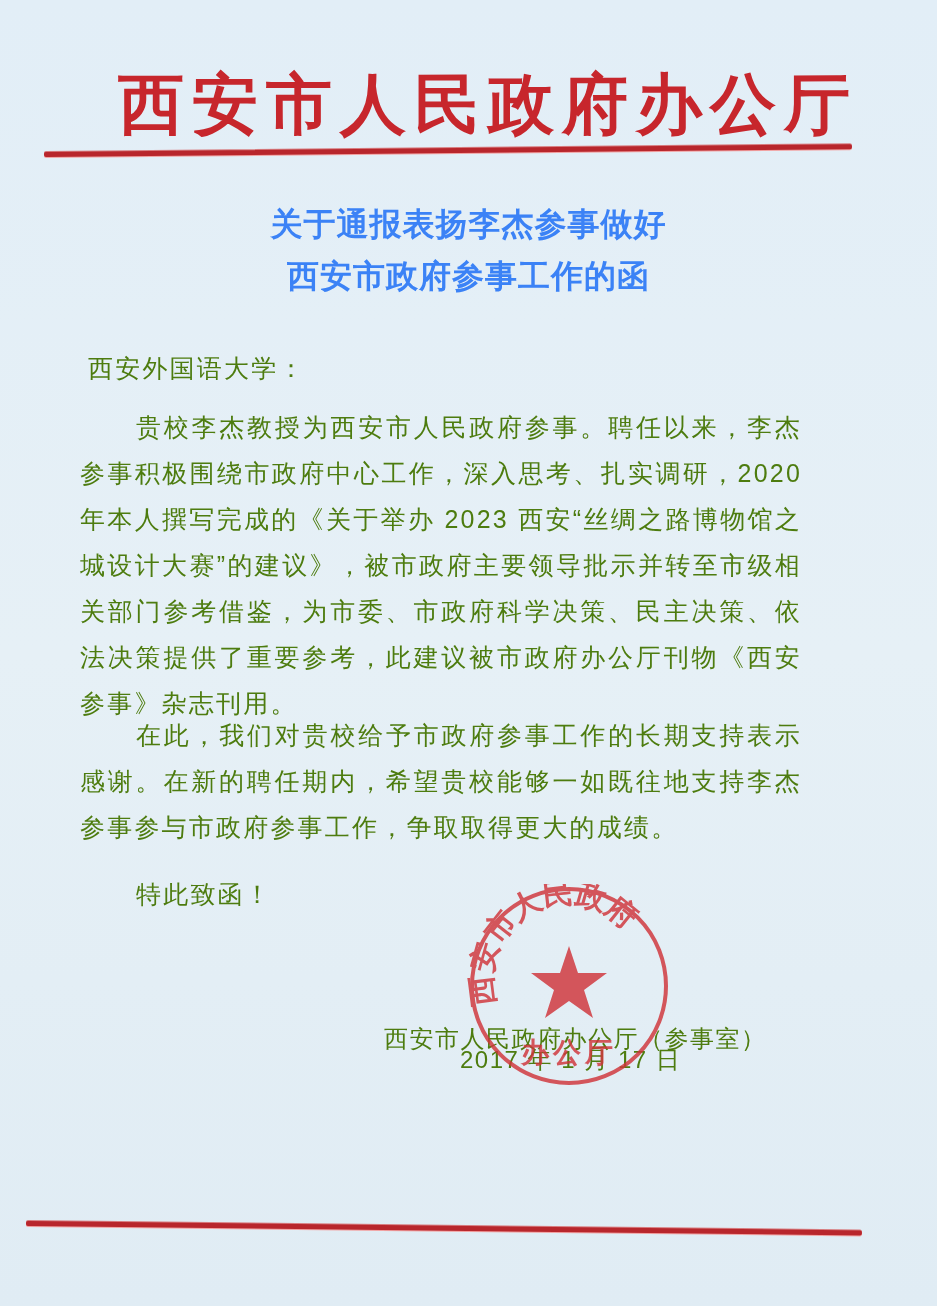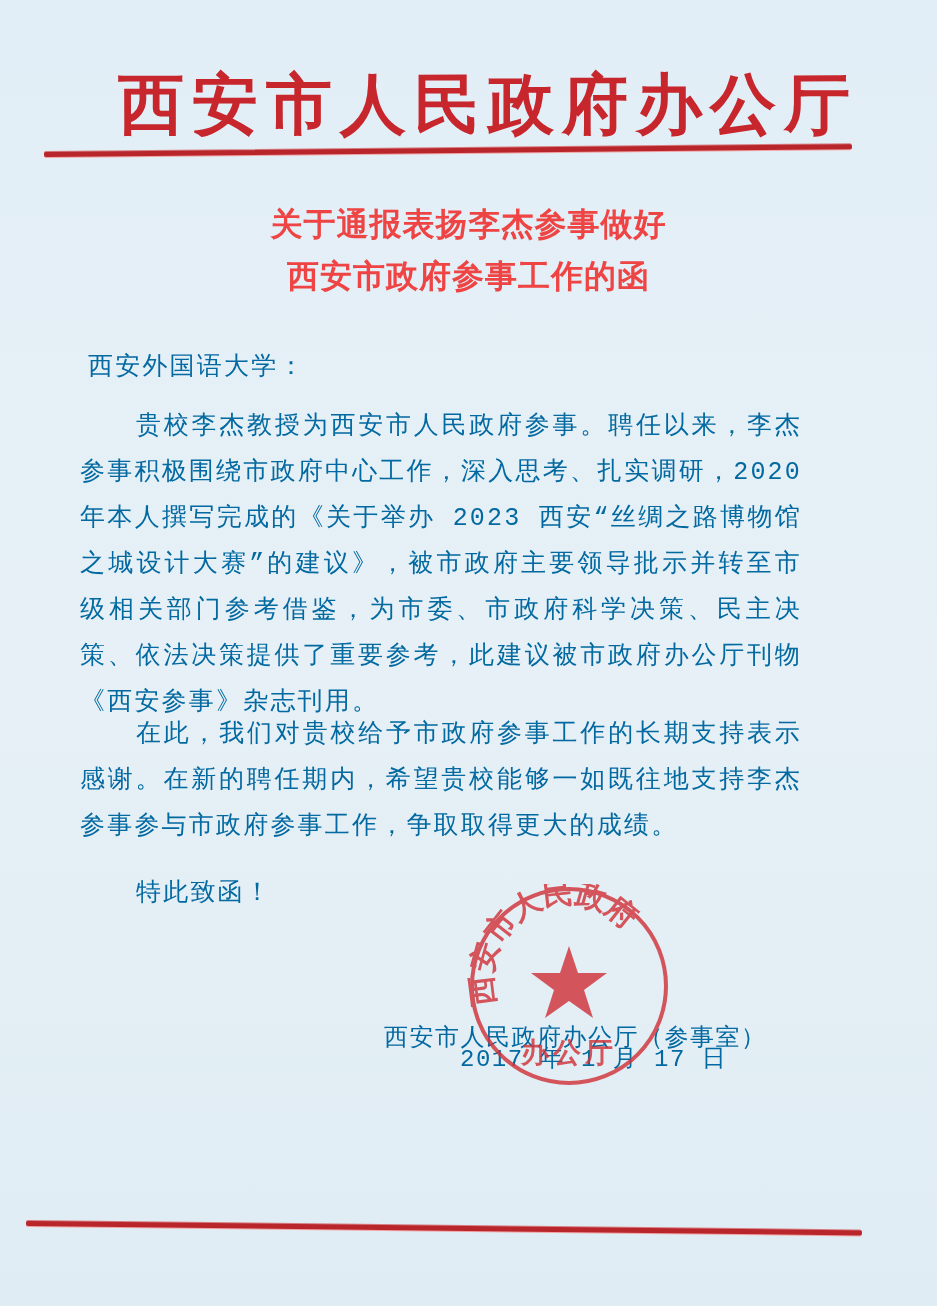--- a/index.html
+++ b/index.html
@@ -20,28 +20,28 @@
     .red-rule {
       position: absolute; height: 5px; background: #b8262c;
       box-shadow: 0 1px 0 #f2a3a3, 0 -1px 0 #d77d80;
       border-radius: 2px;
     }
     .rule-top { left: 44px; top: 152px; width: 808px; transform: rotate(-0.55deg); transform-origin: left center; }
     .rule-bottom2 { left: 26px; top: 1221px; width: 836px; transform: rotate(0.65deg); transform-origin: left center; }
     .doc-title {
       position: absolute; left: 0; width: 937px; text-align: center;
       font-family: "DejaVu Serif", "Liberation Serif", serif;
-      font-weight: 700; font-size: 32px; color: #ef4444; line-height: 56px;
+      font-weight: 700; font-size: 32px; color: #3b82f6; line-height: 56px;
       letter-spacing: 1px;
     }
     .title-1 { top: 196px; }
     .title-2 { top: 248px; text-align: center; }
     .body-text {
-      font-family: Liberation Mono, monospace;
-      font-size: 25px; color: #0369a1; letter-spacing: 2.2px;
+      font-family: Liberation Sans, sans-serif;
+      font-size: 25px; color: #4d7c0f; letter-spacing: 2.2px;
     }
     .salutation { position: absolute; left: 88px; top: 348px; line-height: 40px; }
     .para {
       position: absolute; left: 80px; width: 722px; line-height: 46px;
       text-indent: 56px; text-align: justify;
     }
     .para-1 { top: 404px; }
     .para-2 { top: 712px; }
     .closing { position: absolute; left: 136px; top: 874px; line-height: 40px; }
     .signature {

